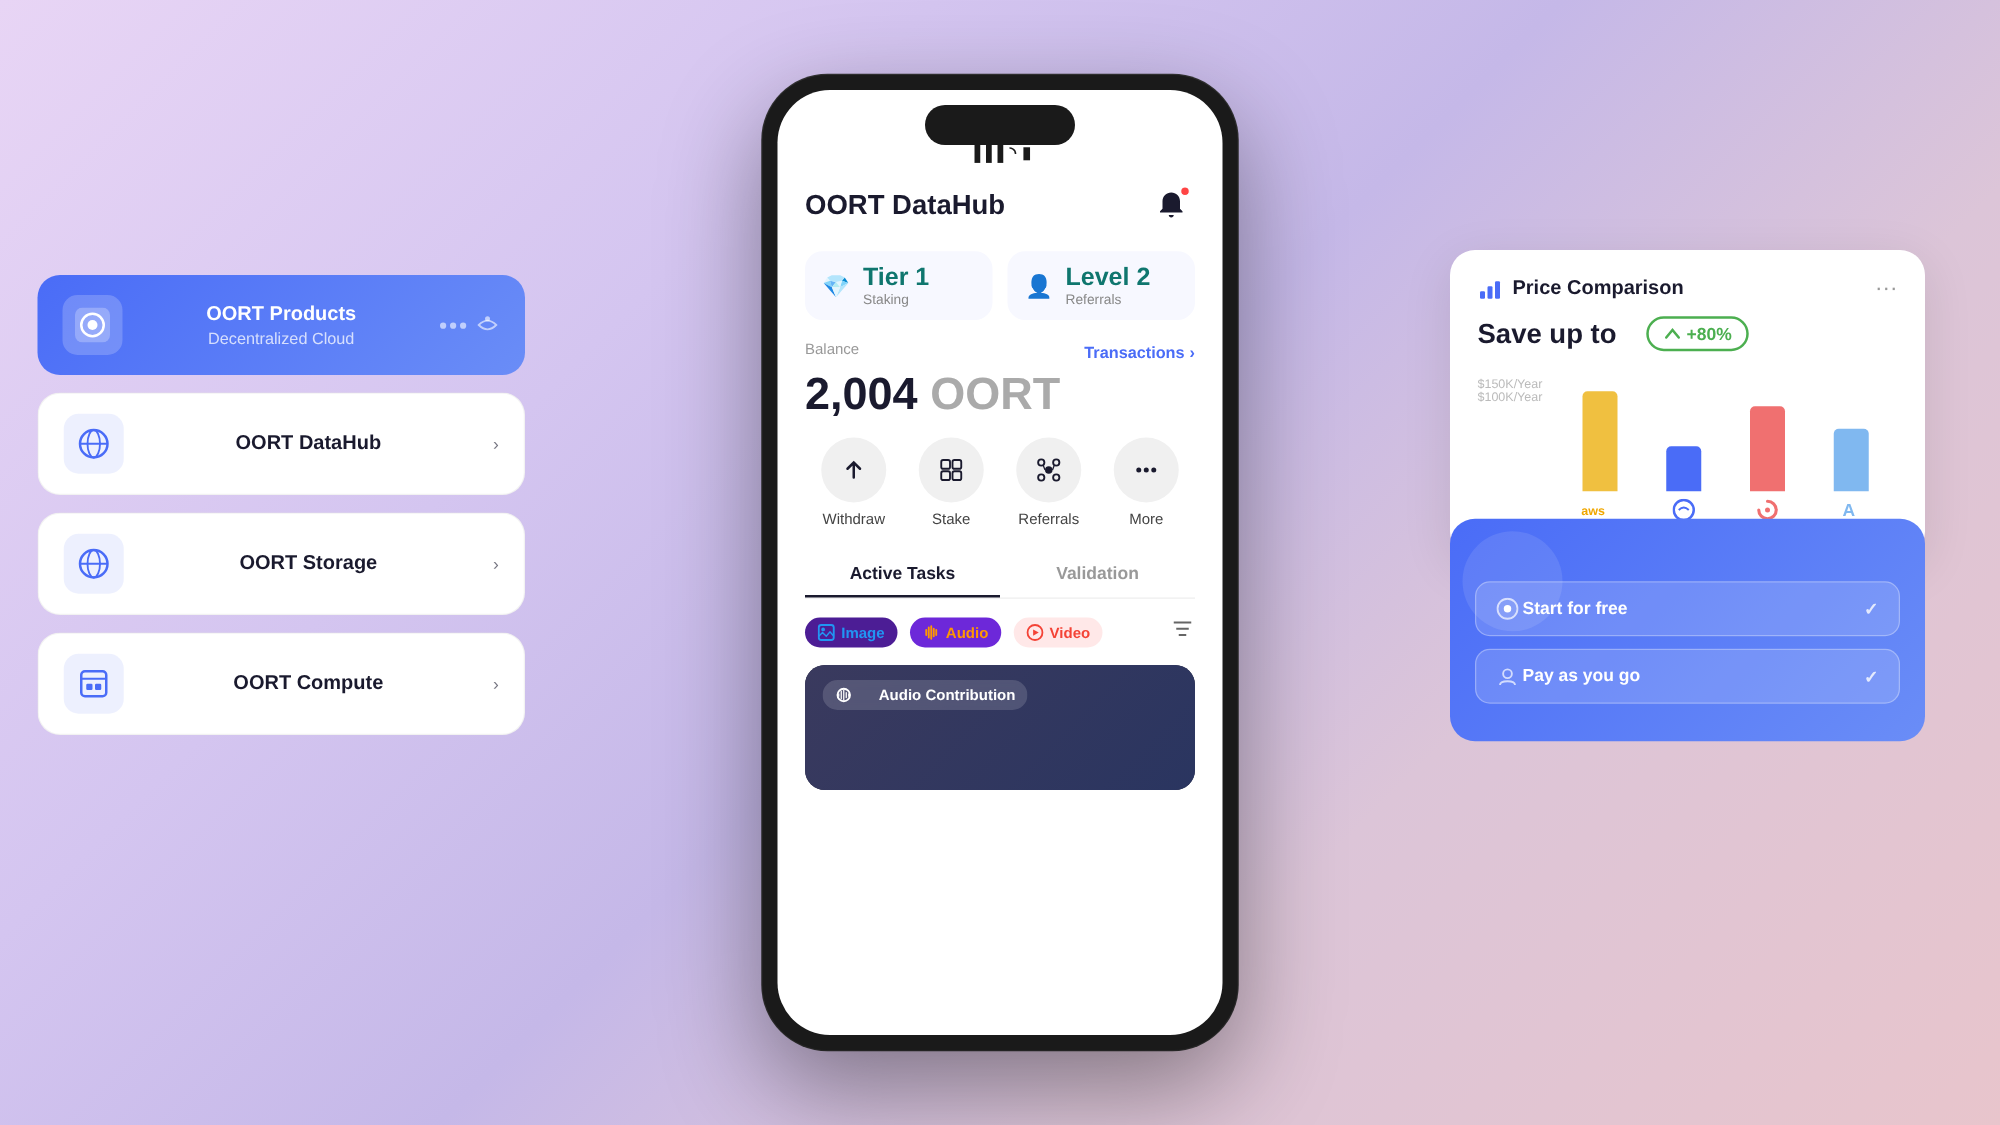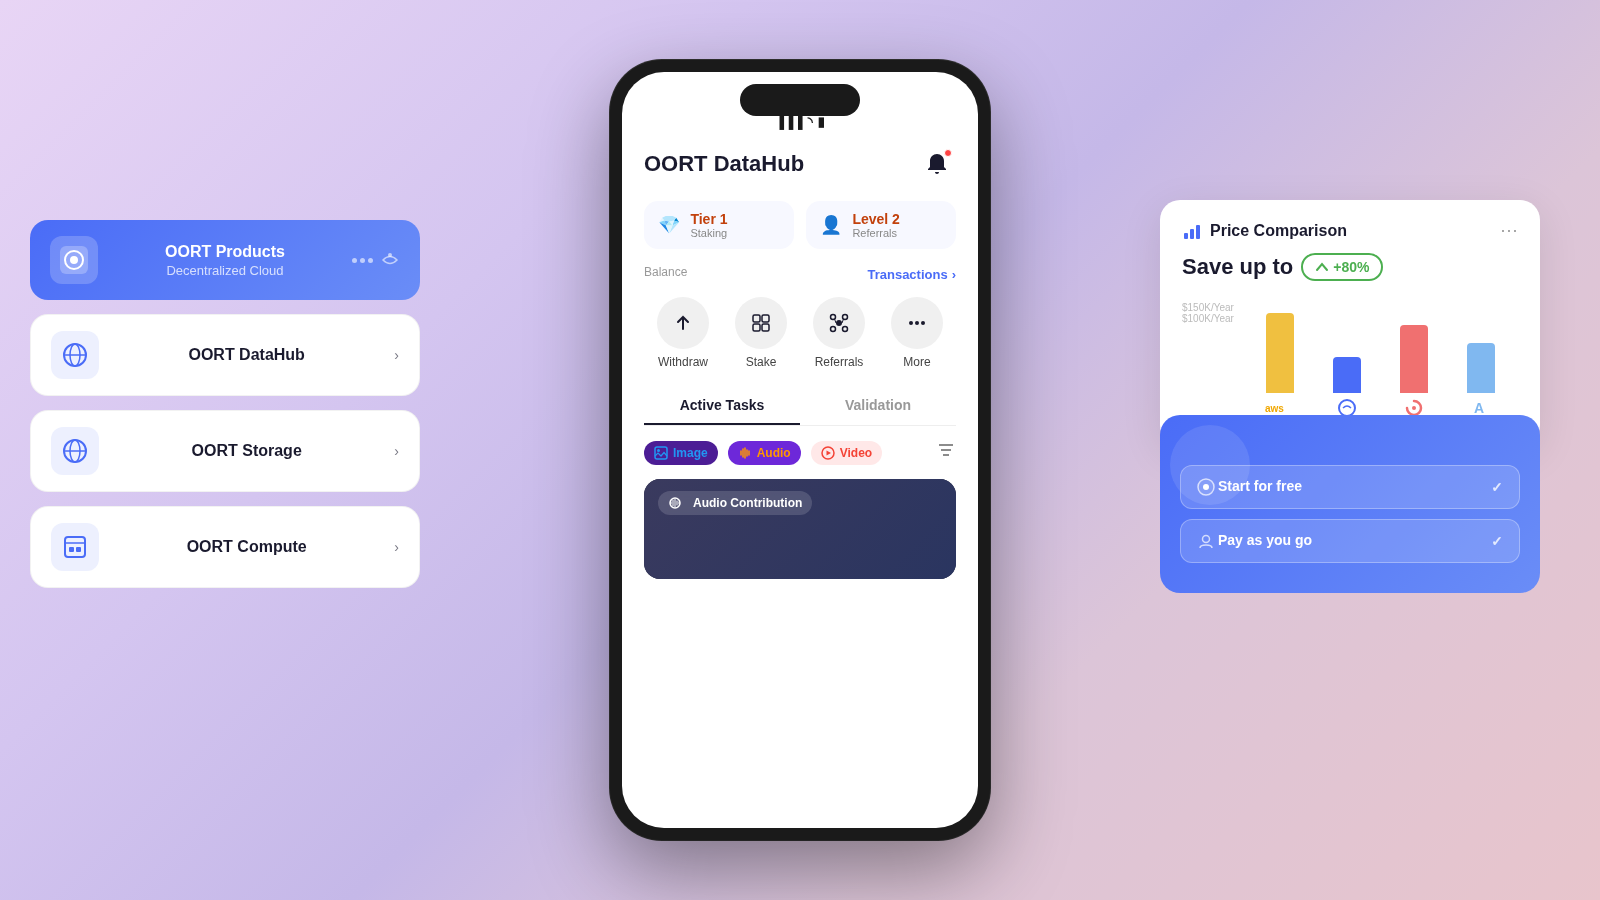--- a/index.html
+++ b/index.html
@@ -215,23 +215,23 @@
       display: flex;
       align-items: center;
       gap: 10px;
     }
 
     .tier-icon {
       font-size: 18px;
     }
 
     .tier-info .tier-label {
-      font-size: 14px;
+      font-size: 20px;
       font-weight: 700;
-      color: #c2410c;
+      color: #0f766e;
     }
 
     .tier-info .tier-sub {
       font-size: 11px;
       color: #888;
     }
 
     
     .balance-section {
       margin-bottom: 14px;
@@ -368,21 +368,21 @@
     .contribution-label {
       background: rgba(255,255,255,0.15);
       backdrop-filter: blur(4px);
       color: white;
       font-size: 12px;
       font-weight: 600;
       padding: 5px 10px;
       border-radius: 20px;
       display: flex;
       align-items: center;
-      gap: 11px;
+      gap: 21px;
     }
 
     .contribution-bg {
       position: absolute;
       inset: 0;
       background: linear-gradient(135deg, #3a3a5e 0%, #2a3560 100%);
       z-index: 0;
     }
 
     .contribution-label { position: relative; z-index: 1; }
@@ -422,21 +422,21 @@
 
     .price-card-menu {
       font-size: 18px;
       color: #999;
       cursor: pointer;
     }
 
     .save-row {
       display: flex;
       align-items: center;
-      gap: 8px;
+      gap: 24px;
       margin-bottom: 16px;
     }
 
     .save-text {
       font-size: 22px;
       font-weight: 800;
       color: #1a1a2e;
     }
 
     .save-badge {
@@ -681,20 +681,24 @@
           </div>
         </div>
 
         <div class="balance-section">
           <div class="balance-row" style="margin-bottom:4px">
             <span class="balance-label">Balance</span>
             <span class="transactions-link">
               <span>Transactions</span>
               <span>›</span>
             </span>
+          </div>
+          <div class="balance-amount">
+            <span>2,004</span>
+            <span class="balance-currency">OORT</span>
           </div>
         </div>
 
         <div class="action-row">
           <div class="action-item">
             <div class="action-circle">
               <svg width="22" height="22" viewBox="0 0 22 22">
                 <circle cx="11" cy="11" r="10" fill="#f0f0f0"></circle>
                 <path d="M11 5 L11 17 M6 10 L11 5 L16 10" stroke="#1a1a2e" stroke-width="2" fill="none" stroke-linecap="round"></path>
               </svg>

